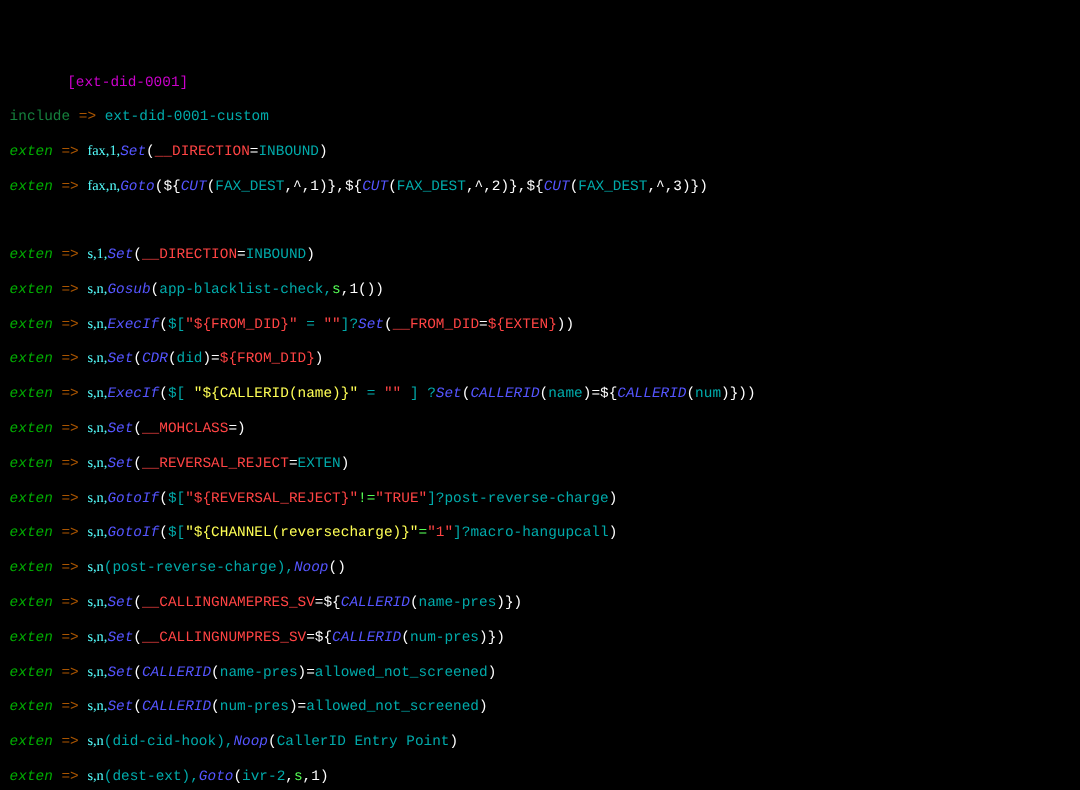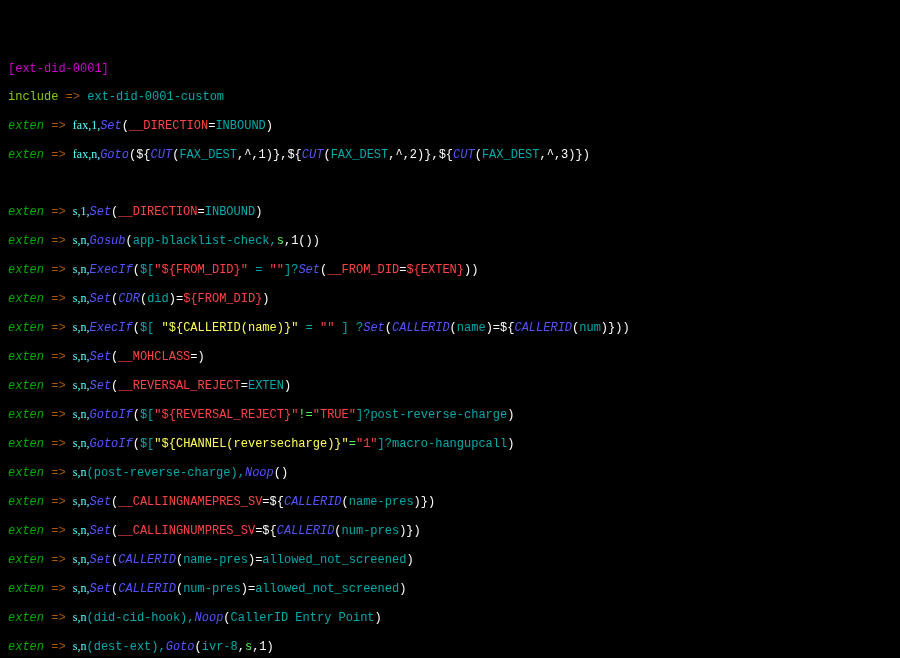--- a/index.html
+++ b/index.html
@@ -7,22 +7,22 @@
     padding: 6px 8px;
     background: #000;
     font-family: "Courier New", monospace;
     font-size: 12px;
     line-height: 14px;
     width: 900px;
     box-sizing: border-box;
     white-space: pre;
     overflow: hidden;
   }
-  .magenta { color: #cc00cc; }
-  .dred    { color: #84cc16; margin-top: 44px; }
+  .magenta { color: #cc00cc; margin-left: 48px; }
+  .dred    { color: #15803d; margin-top: 44px; }
   .red     { color: #ff4444; }
   .green   { color: #00aa00; font-style: italic; }
   .lgreen  { color: #55ff55; }
   .blue    { color: #5555ff; font-style: italic; }
   .cyan    { color: #00aaaa; }
   .lcyan   { color: #55ffff; font-family: Liberation Serif, serif; }
   .yellow  { color: #ffff55; }
   .white   { color: #ffffff; }
   .brown   { color: #aa5500; }
   .line { display: block; }
@@ -45,21 +45,21 @@
 <span class="line"><span class="green">exten</span><span class="brown"> =&gt; </span><span class="lcyan">s,n,</span><span class="blue">Set</span><span class="white">(</span><span class="red">__MOHCLASS</span><span class="white">=)</span></span>
 <span class="line"><span class="green">exten</span><span class="brown"> =&gt; </span><span class="lcyan">s,n,</span><span class="blue">Set</span><span class="white">(</span><span class="red">__REVERSAL_REJECT</span><span class="white">=</span><span class="cyan">EXTEN</span><span class="white">)</span></span>
 <span class="line"><span class="green">exten</span><span class="brown"> =&gt; </span><span class="lcyan">s,n,</span><span class="blue">GotoIf</span><span class="white">(</span><span class="cyan">$[</span><span class="red">"${REVERSAL_REJECT}"</span><span class="lgreen">!=</span><span class="red">"TRUE"</span><span class="cyan">]?post-reverse-charge</span><span class="white">)</span></span>
 <span class="line"><span class="green">exten</span><span class="brown"> =&gt; </span><span class="lcyan">s,n,</span><span class="blue">GotoIf</span><span class="white">(</span><span class="cyan">$[</span><span class="yellow">"${CHANNEL(reversecharge)}"</span><span class="lgreen">=</span><span class="red">"1"</span><span class="cyan">]?macro-hangupcall</span><span class="white">)</span></span>
 <span class="line"><span class="green">exten</span><span class="brown"> =&gt; </span><span class="lcyan">s,n</span><span class="cyan">(post-reverse-charge),</span><span class="blue">Noop</span><span class="white">()</span></span>
 <span class="line"><span class="green">exten</span><span class="brown"> =&gt; </span><span class="lcyan">s,n,</span><span class="blue">Set</span><span class="white">(</span><span class="red">__CALLINGNAMEPRES_SV</span><span class="white">=${</span><span class="blue">CALLERID</span><span class="white">(</span><span class="cyan">name-pres</span><span class="white">)})</span></span>
 <span class="line"><span class="green">exten</span><span class="brown"> =&gt; </span><span class="lcyan">s,n,</span><span class="blue">Set</span><span class="white">(</span><span class="red">__CALLINGNUMPRES_SV</span><span class="white">=${</span><span class="blue">CALLERID</span><span class="white">(</span><span class="cyan">num-pres</span><span class="white">)})</span></span>
 <span class="line"><span class="green">exten</span><span class="brown"> =&gt; </span><span class="lcyan">s,n,</span><span class="blue">Set</span><span class="white">(</span><span class="blue">CALLERID</span><span class="white">(</span><span class="cyan">name-pres</span><span class="white">)=</span><span class="cyan">allowed_not_screened</span><span class="white">)</span></span>
 <span class="line"><span class="green">exten</span><span class="brown"> =&gt; </span><span class="lcyan">s,n,</span><span class="blue">Set</span><span class="white">(</span><span class="blue">CALLERID</span><span class="white">(</span><span class="cyan">num-pres</span><span class="white">)=</span><span class="cyan">allowed_not_screened</span><span class="white">)</span></span>
 <span class="line"><span class="green">exten</span><span class="brown"> =&gt; </span><span class="lcyan">s,n</span><span class="cyan">(did-cid-hook),</span><span class="blue">Noop</span><span class="white">(</span><span class="cyan">CallerID Entry Point</span><span class="white">)</span></span>
-<span class="line"><span class="green">exten</span><span class="brown"> =&gt; </span><span class="lcyan">s,n</span><span class="cyan">(dest-ext),</span><span class="blue">Goto</span><span class="white">(</span><span class="cyan">ivr-8</span><span class="white">,</span><span class="lgreen">s</span><span class="white">,1</span><span class="white">)</span></span>
+<span class="line"><span class="green">exten</span><span class="brown"> =&gt; </span><span class="lcyan">s,n</span><span class="cyan">(dest-ext),</span><span class="blue">Goto</span><span class="white">(</span><span class="cyan">ivr-2</span><span class="white">,</span><span class="lgreen">s</span><span class="white">,1</span><span class="white">)</span></span>
 <span class="line"> </span>
 
 
 
 
 
 
 
 
 

